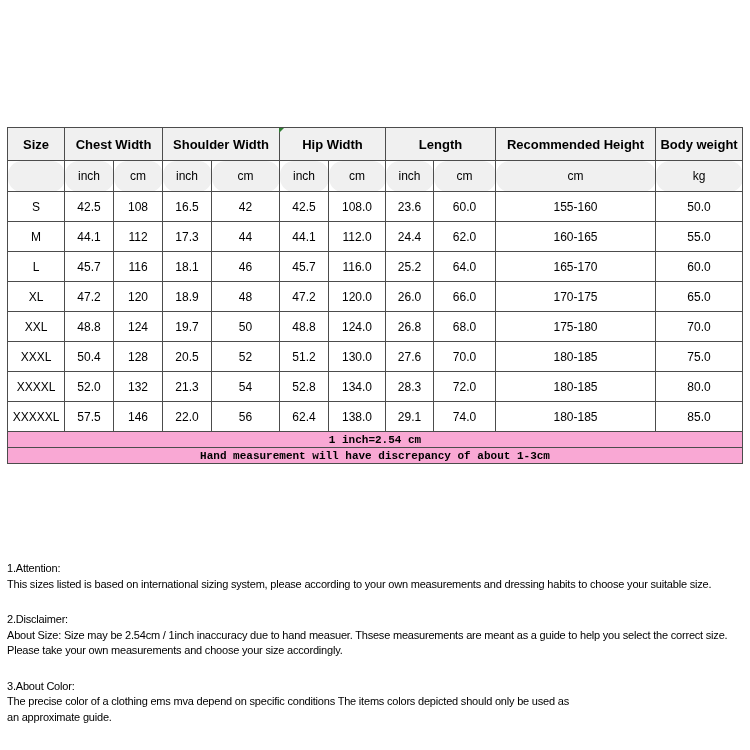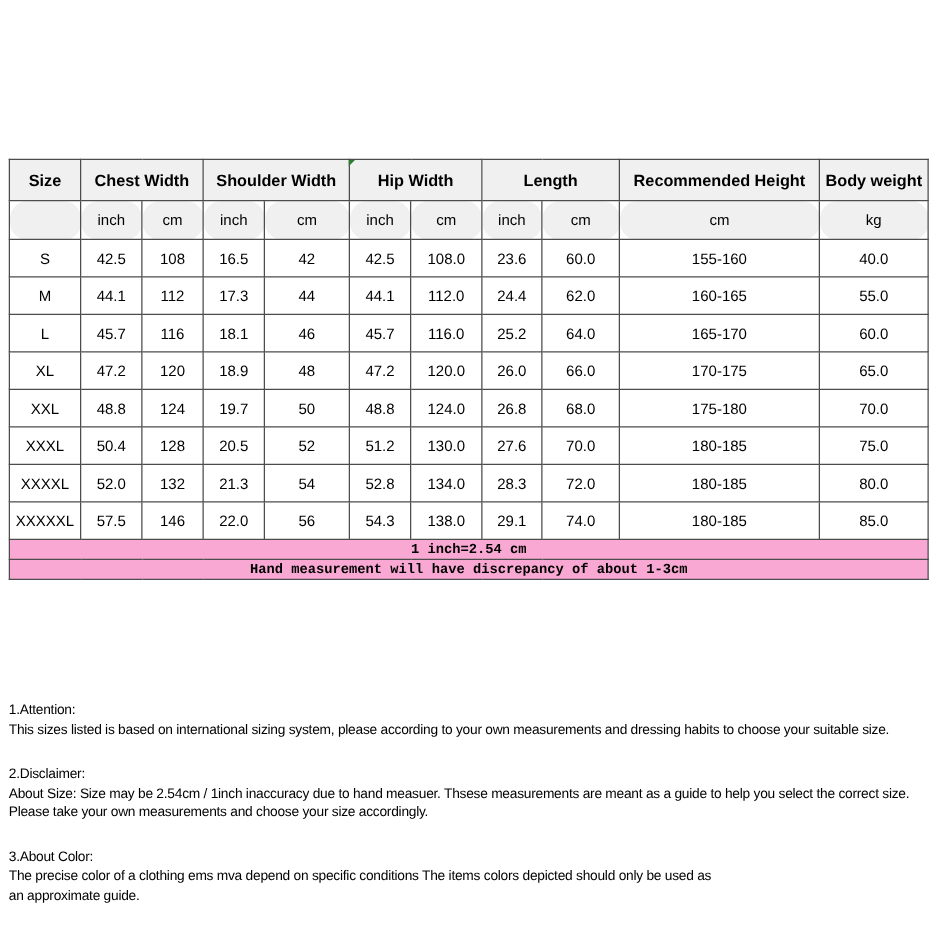--- a/index.html
+++ b/index.html
@@ -129,21 +129,21 @@
           <td>S</td>
           <td>42.5</td>
           <td>108</td>
           <td>16.5</td>
           <td>42</td>
           <td>42.5</td>
           <td>108.0</td>
           <td>23.6</td>
           <td>60.0</td>
           <td>155-160</td>
-          <td>40.0</td>
+          <td>50.0</td>
         </tr>
         <tr>
           <td>M</td>
           <td>44.1</td>
           <td>112</td>
           <td>17.3</td>
           <td>44</td>
           <td>44.1</td>
           <td>112.0</td>
           <td>24.4</td>
@@ -215,21 +215,21 @@
           <td>72.0</td>
           <td>180-185</td>
           <td>80.0</td>
         </tr>
         <tr>
           <td>XXXXXL</td>
           <td>57.5</td>
           <td>146</td>
           <td>22.0</td>
           <td>56</td>
-          <td>54.3</td>
+          <td>62.4</td>
           <td>138.0</td>
           <td>29.1</td>
           <td>74.0</td>
           <td>180-185</td>
           <td>85.0</td>
         </tr>
       </tbody>
     <tfoot>
       <tr>
         <td colspan="11" class="note">1 inch=2.54 cm</td>

